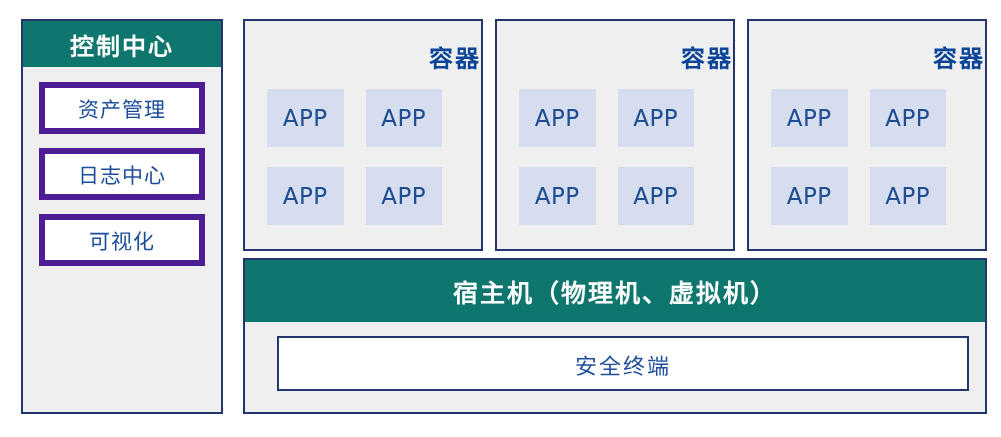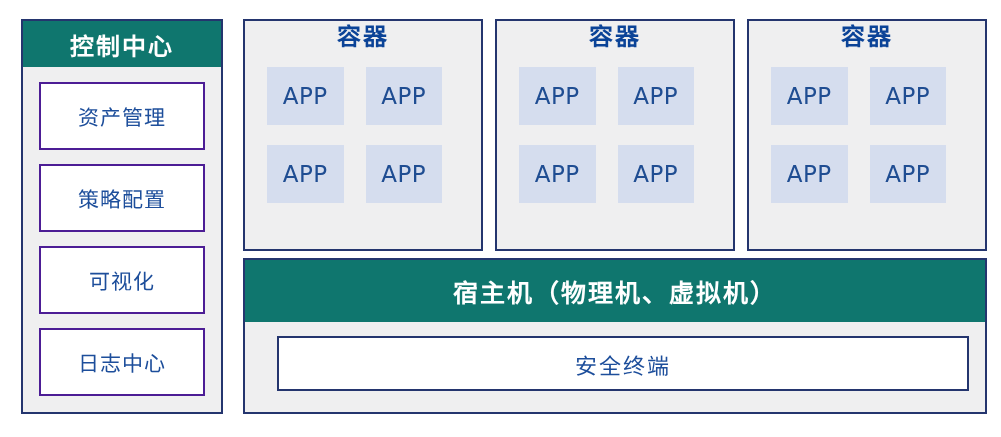--- a/index.html
+++ b/index.html
@@ -56,48 +56,48 @@
   }
   #control-center-body {
     box-sizing: border-box;
     padding: 15px 16px 14px 16px;
     display: flex;
     flex-direction: column;
     gap: 14px;
   }
   .cc-item {
     box-sizing: border-box;
-    height: 68px;
-    background: #ffffff;
-    border: 2px solid #4c1d95;
+    height: 52px;
+    background: #ffffff;
+    border: 6px solid #4c1d95;
     color: #1d4e9b;
     font-size: 21px;
     display: flex;
     align-items: center;
     justify-content: center;
     letter-spacing: 1px;
   }
 
   
   .container-box {
     top: 19px;
     width: 240px;
     height: 232px;
   }
   #container-1 { left: 243px; }
   #container-2 { left: 495px; }
   #container-3 { left: 747px; }
 
   .container-title {
-    text-align: center;
+    text-align: right;
     color: #0b4397;
     font-weight: bold;
     font-size: 24px;
     letter-spacing: 2px;
-    padding-top: 4px;
+    padding-top: 26px;
     line-height: 1;
   }
   .app-grid {
     box-sizing: border-box;
     padding: 18px 39px 0 22px;
     display: grid;
     grid-template-columns: 1fr 1fr;
     grid-template-rows: 58px 58px;
     column-gap: 22px;
     row-gap: 20px;
@@ -146,27 +146,24 @@
 
 <div id="diagram">
 
   <div class="panel" id="control-center">
     <div class="panel-header">控制中心</div>
     <div id="control-center-body">
       <div class="cc-item">
         <span>资产管理</span>
       </div>
       <div class="cc-item">
-        <span>策略配置</span>
+        <span>日志中心</span>
       </div>
       <div class="cc-item">
         <span>可视化</span>
-      </div>
-      <div class="cc-item">
-        <span>日志中心</span>
       </div>
     </div>
   </div>
 
   <div class="panel container-box" id="container-1">
     <div class="container-title">容器</div>
     <div class="app-grid">
       <div class="app-cell">
         <span>APP</span>
       </div>

